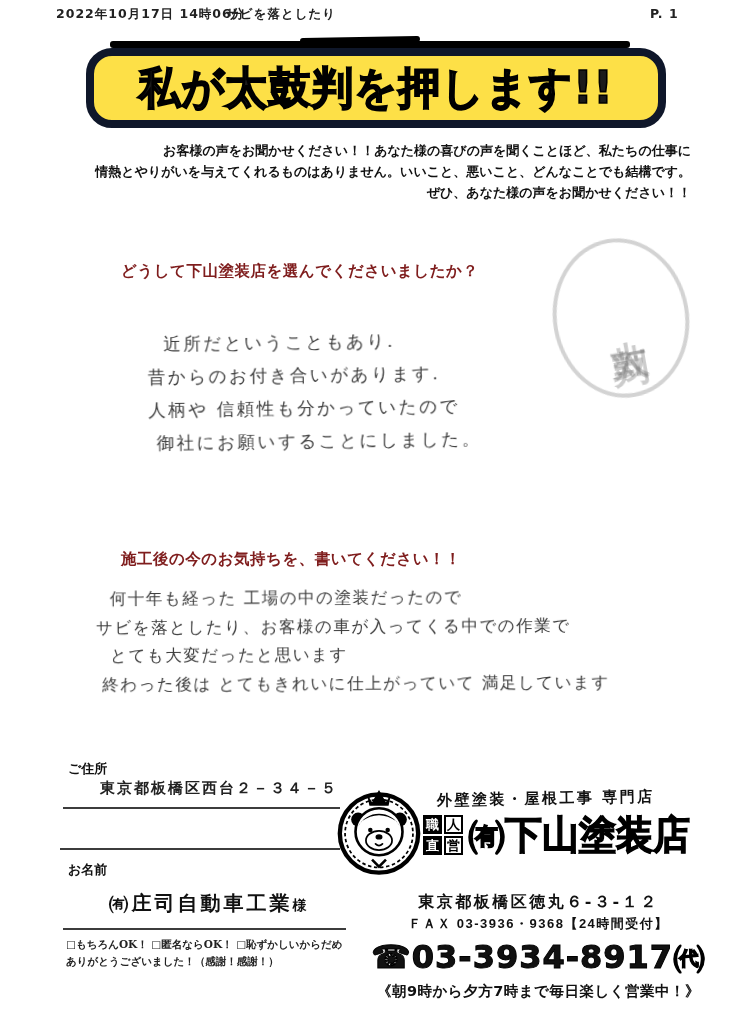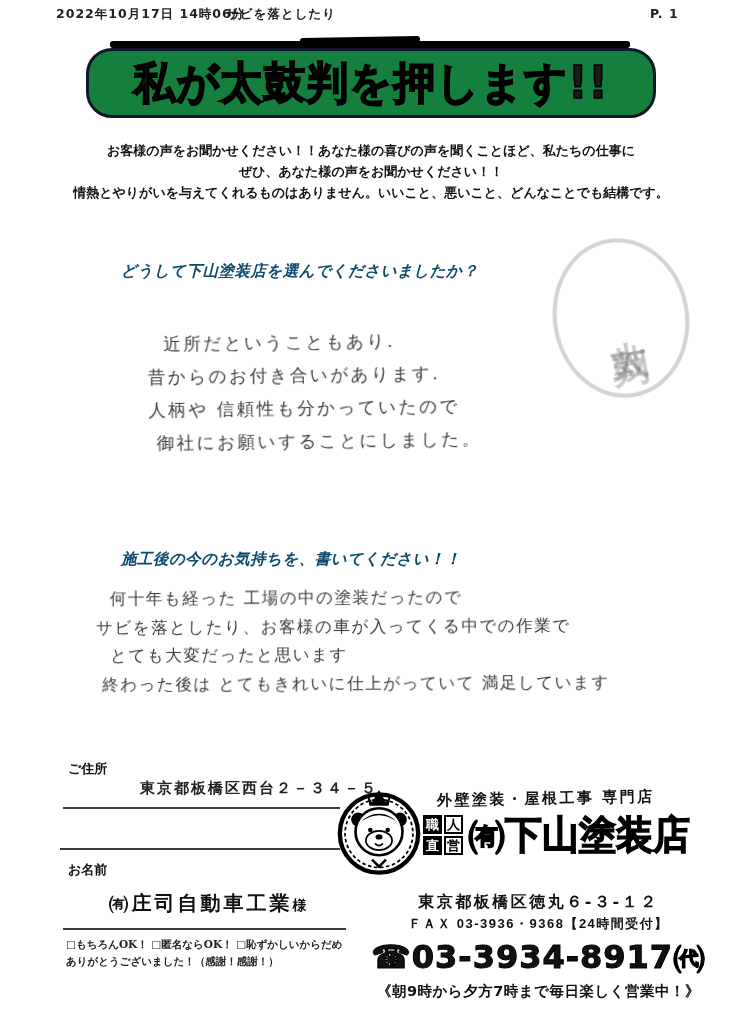--- a/index.html
+++ b/index.html
@@ -21,49 +21,49 @@
     color:#222;white-space:nowrap;
   }
   .fh-date{left:56px;}
   .fh-sender{left:226px;}
   .fh-no{left:552px;margin-top:48px;}
   .fh-page{left:650px;}
 
   
   .banner{
     left:86px;top:48px;width:564px;height:64px;
-    border:3px solid #0f172a;border-radius:26px;
+    border:8px solid #0f172a;border-radius:26px;
     display:flex;align-items:center;justify-content:center;
-    background:#15803d;
+    background:#fde047;
   }
   .banner-smear{
     left:110px;top:41px;width:520px;height:7px;
     background:#000;border-radius:3px;
   }
   .banner-smear2{
     left:300px;top:37px;width:120px;height:6px;
     background:#000;border-radius:3px;transform:rotate(-1deg);
   }
   .banner h1{
     margin:0;font-size:42px;font-weight:900;letter-spacing:1px;
     -webkit-text-stroke:1.6px #000;
     white-space:nowrap;transform:scaleY(1.05);
   }
 
   
   .intro{
     left:51px;top:141px;width:640px;
-    text-align:center;font-size:13px;font-weight:700;
+    text-align:right;font-size:13px;font-weight:700;
     line-height:1.6;color:#111;
   }
 
   
   .q-heading{
     font-size:15.5px;font-weight:800;letter-spacing:.5px;
-    color:#0c4a6e;white-space:nowrap;font-style:italic;
+    color:#7f1d1d;white-space:nowrap;
   }
   .q1{left:121px;top:261px;}
   .q2{left:121px;top:549px;}
 
   
   .handwriting{
     font-family:"DejaVu Serif",serif;
     color:#3a3a3a;font-weight:400;
     filter:blur(.2px);
   }
@@ -95,21 +95,21 @@
     writing-mode:vertical-rl;text-orientation:upright;
     font-size:37px;font-weight:700;letter-spacing:4px;
   }
 
   
   .label{font-size:13px;font-weight:700;color:#111;}
   .addr-label{left:68px;top:760px;}
   .addr-value{
     left:100px;top:779px;
     font-family:"DejaVu Serif",serif;
-    font-size:15px;font-weight:600;letter-spacing:2px;color:#222;margin-left:40px;
+    font-size:15px;font-weight:600;letter-spacing:2px;color:#222;
   }
   .uline{border-top:2px solid #3c3c3c;height:0;}
   .ul1{left:63px;top:807px;width:277px;}
   .ul2{left:60px;top:848px;width:280px;}
   .ul3{left:63px;top:928px;width:283px;}
   .name-label{left:68px;top:861px;}
   .name-row{
     left:75px;top:890px;width:265px;
     display:flex;align-items:baseline;justify-content:center;gap:0;
   }
@@ -186,22 +186,22 @@
 </div>
 
 <div class="abs banner-smear"></div>
 <div class="abs banner-smear2"></div>
 <div class="abs banner">
   <h1>私が太鼓判を押します!!</h1>
 </div>
 
 <div class="abs intro">
   <div>お客様の声をお聞かせください！！あなた様の喜びの声を聞くことほど、私たちの仕事に</div>
+  <div>情熱とやりがいを与えてくれるものはありません。いいこと、悪いこと、どんなことでも結構です。</div>
   <div>ぜひ、あなた様の声をお聞かせください！！</div>
-  <div>情熱とやりがいを与えてくれるものはありません。いいこと、悪いこと、どんなことでも結構です。</div>
 </div>
 
 <div class="abs q-heading q1">どうして下山塗装店を選んでくださいましたか？</div>
 <div class="abs handwriting hw1">
   <div>近所だということもあり.</div>
   <div>昔からのお付き合いがあります.</div>
   <div>人柄や 信頼性も分かっていたので</div>
   <div>御社にお願いすることにしました。</div>
 </div>
 

